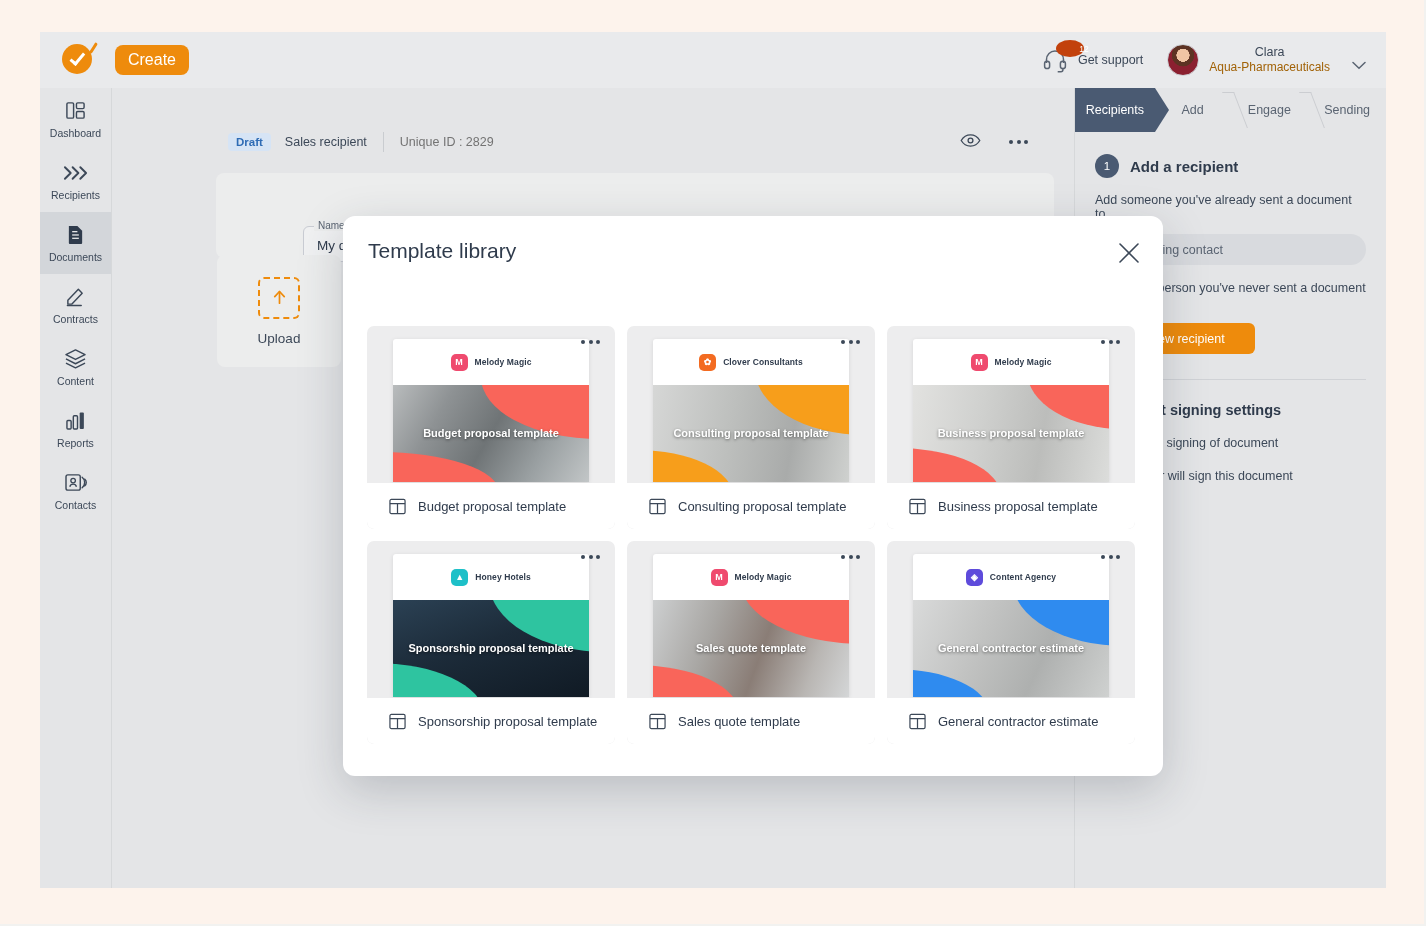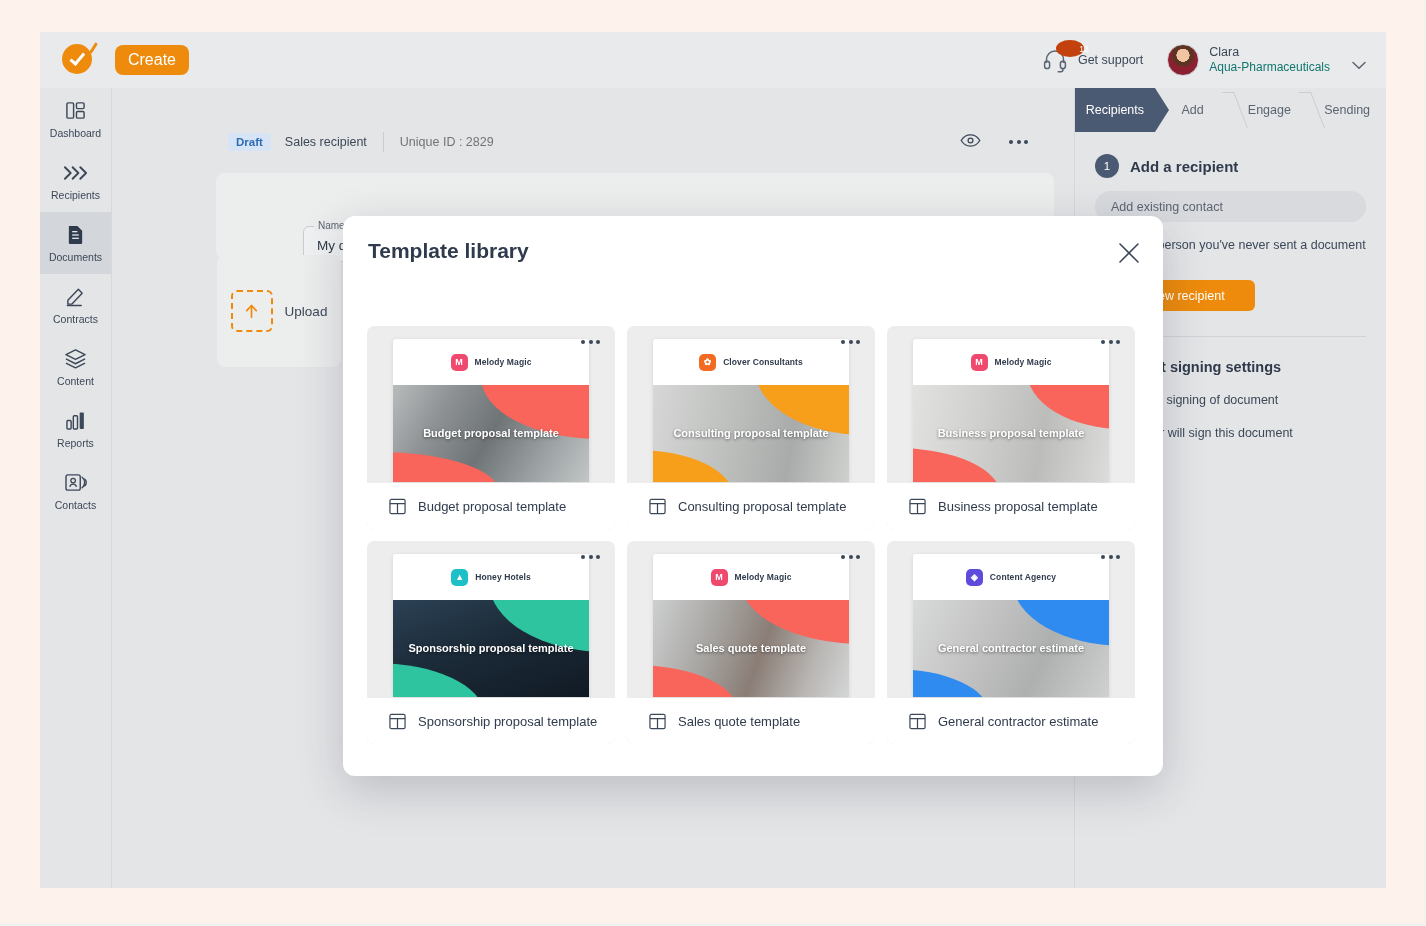--- a/index.html
+++ b/index.html
@@ -54,29 +54,29 @@
 
   .topright { margin-left: auto; display:flex; align-items:center; margin-right: 20px; }
   .support { display:flex; align-items:center; position:relative; }
   .support .hico { width: 26px; height: 26px; position:relative; }
   .badge {
     position:absolute; left: 14px; top: -7px; width:17px; height:17px; border-radius:50%;
     background:#c2410c; color:#fff; font-size:8.5px; display:flex;
     align-items:center; justify-content:center; font-weight:normal;padding-left:28px;
   }
   .support .stext { margin-left: 10px; font-size: 12.5px; color:#3c4858; }
-  .user { display:flex; align-items:center; margin-left: 24px; }
+  .user { display:flex; align-items:center; margin-left: 24px; text-align: center; }
   .avatar {
     width: 32px; height:32px; border-radius:50%; overflow:hidden;
     background: radial-gradient(circle at 50% 34%, #f1c5a4 0 26%, #5d3323 27% 44%, #8b2030 46% 100%);
     border: 1px solid #cdd0d4;
   }
   .uname { margin-left: 10px; line-height:1.25; }
   .uname .n1 { font-size:12.5px; color:#3c4858; }
-  .uname .n2 { font-size:12px; color:#0f766e; }
+  .uname .n2 { font-size:12px; color:#a16207; }
   .caret { margin-left: 22px; width:14px; height:9px; }
 
   
   .rail {
     position:absolute; left:0; top:56px; width:72px; height:800px;
     background:#e4e5e7; border-right:1px solid #d6d8da;
   }
   .rail-item {
     height:62px; display:flex; flex-direction:column; align-items:center;
     justify-content:center; gap:5px; cursor:pointer;
@@ -126,21 +126,21 @@
     align-items:center; justify-content:space-between; padding:0 11px;
   }
   .f-tags .tg { font-size:13px; color:#5a6472; }
   .exp { position:absolute; left:761px; top:58px; }
   .exp .e1 { font-size:12.5px; color:#3c4858; }
   .exp .e2 { font-size:11.5px; color:#5a6472; margin-top:5px; }
   .exp-ico { position:absolute; left:862px; top:62px; width:22px; height:22px; cursor:pointer; }
 
   .upload-card {
     position:absolute; left:105px; top:167px; width:124px; height:112px;
-    background:#eceded; border-radius:8px; display:flex; flex-direction:row;
+    background:#eceded; border-radius:8px; display:flex; flex-direction:column;
     align-items:center; justify-content:center; gap:12px; cursor:pointer;
   }
   .upload-box {
     width:42px; height:42px; border:2.5px dashed #ee8b0c; border-radius:6px;
     display:flex; align-items:center; justify-content:center;
   }
   .upload-card .ul { font-size:13.5px; color:#3c4858; }
 
   
   .rightpanel {
@@ -194,21 +194,21 @@
   .rp-opt .ol { font-size:12.5px; color:#3c4858; }
 
   
   .modal {
     position:absolute; left:303px; top:184px; width:820px; height:560px;
     background:#fff; border-radius:12px;
     box-shadow: 0 14px 46px rgba(40,50,66,.22);
     z-index: 20;
   }
   .modal-title {
-    position:absolute; left:25px; top:23px; font-size:21px; font-weight:bold; color:#2f3b4c;
+    position:absolute; left:25px; top:23px; font-size:21px; font-weight:normal; color:#2f3b4c;
   }
   .modal-sub { position:absolute; left:25px; top:69px; font-size:13.5px; color:#3c4858; }
   .modal-close {
     position:absolute; right:22px; top:25px; width:24px; height:24px; cursor:pointer;
   }
   .grid {
     position:absolute; left:24px; top:110px; width:772px;
     display:grid; grid-template-columns: repeat(3, 248px); gap: 12px 12px;
   }
   .tcard {
@@ -448,20 +448,21 @@
         <div class="step s3">
           <span>Sending</span>
         </div>
       </div>
 
       <div class="rp-body">
         <div class="rp-h">
           <span class="rp-num">1</span>
           <span class="rp-title">Add a recipient</span>
         </div>
+        <div class="rp-desc">Add someone you've already sent a document to.</div>
         <div class="rp-select">
           <span>Add existing contact</span>
         </div>
         <div class="rp-desc2">Add a new person you've never sent a document to.</div>
         <button class="rp-btn">Add new recipient</button>
         <div class="rp-divider"></div>
         <div class="rp-sec">Document signing settings</div>
         <div class="rp-opt">
           <span class="radio"></span>
           <span class="ol">Enable signing of document</span>

